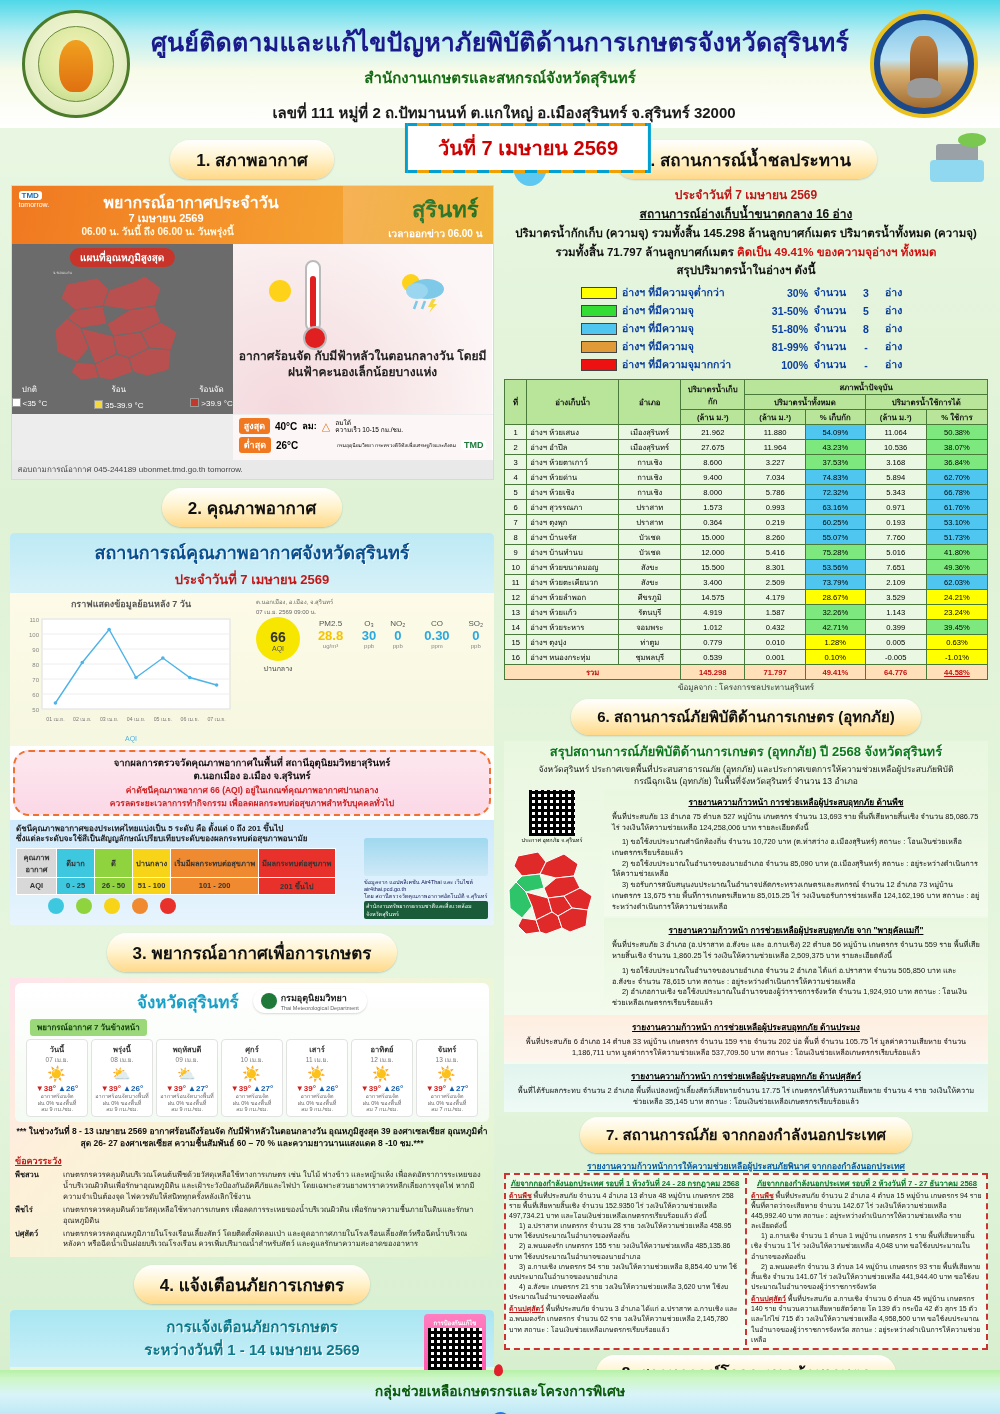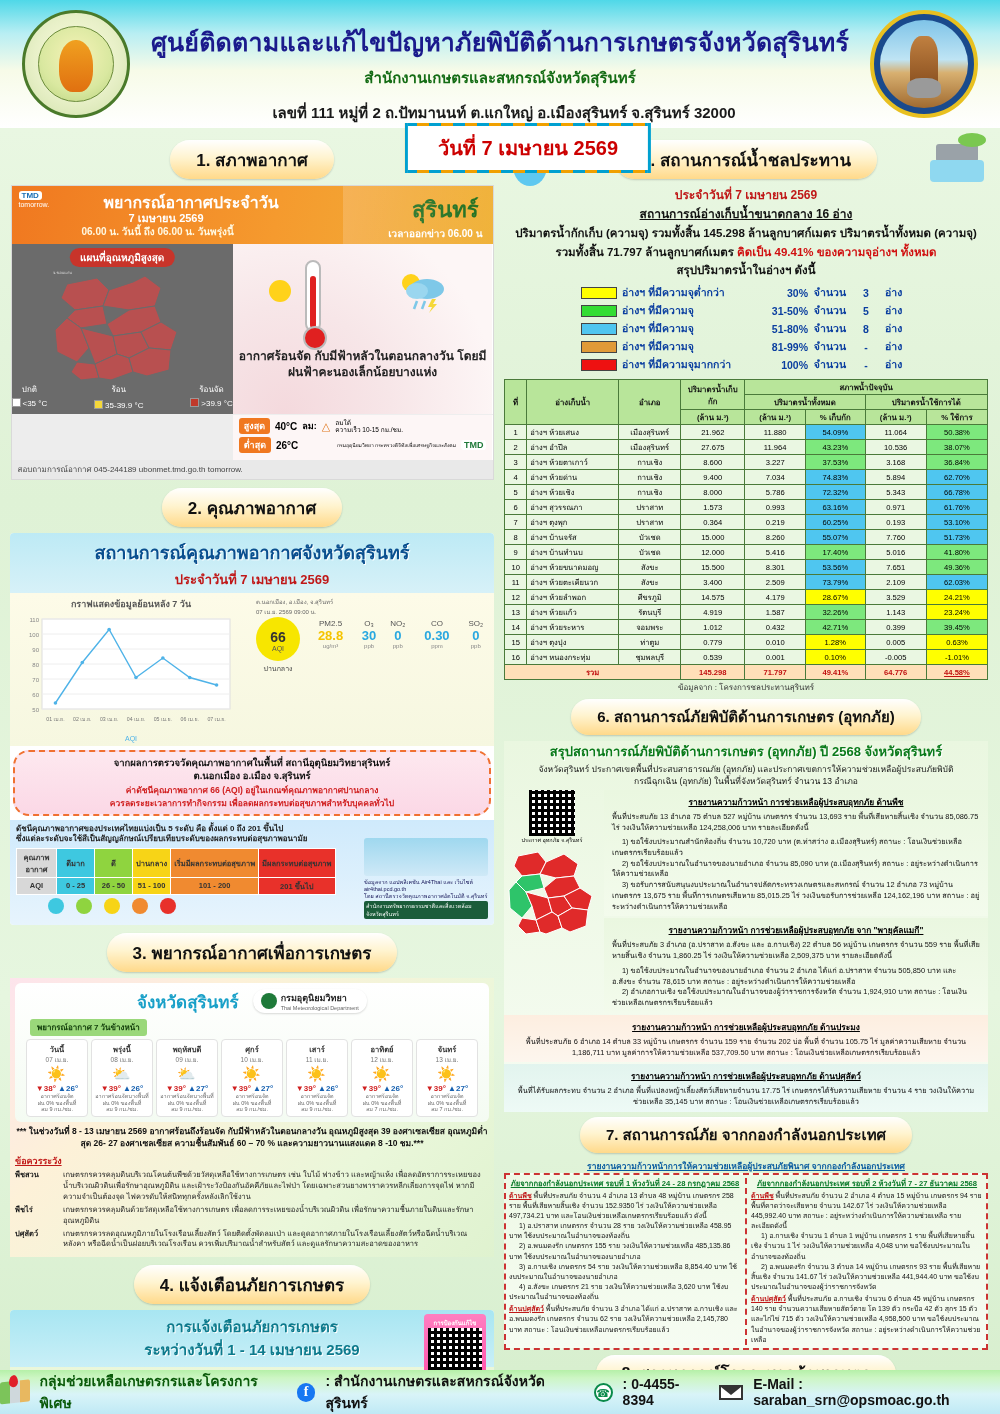--- a/index.html
+++ b/index.html
@@ -205,21 +205,21 @@
   .s7-k { font-weight:bold; color:#c01818; text-decoration:underline; }
   .s7-top { font-size:8.5px; font-weight:bold; text-decoration:underline; text-align:center; color:#0a5ca0; }
   
   .s8-sub { text-align:center; font-size:10px; font-weight:bold; color:#111; margin-top:2px; }
   .s8-p { font-size:6.8px; text-align:center; color:#222; line-height:1.45; padding:0 10px; }
   
   .footer {
     position:absolute; left:0; bottom:0; width:1000px; height:44px;
     background:linear-gradient(180deg,#b5f0a8 0%, #cdf6c4 18%, #d9f4f8 55%, #bfe9f5 100%);
     display:flex; align-items:center; justify-content:flex-start; gap:10px;
-    font-size:14px; font-weight:bold; color:#0a5a0a;
+    font-size:14px; font-weight:bold; color:#0a5a0a;flex-direction:column;
   }
   .fb { width:19px; height:19px; border-radius:50%; background:#1877f2; color:#fff; font-size:14px;
     font-weight:bold; text-align:center; line-height:18px; font-family:"Liberation Serif",serif;}
   .ph-ic { width:19px; height:19px; border-radius:50%; background:#fff; border:2px solid #0a8a4a; color:#0a8a4a;
     font-size:11px; text-align:center; line-height:16px; }
   .mapic { width:30px; height:22px; background:linear-gradient(90deg,#7cc45a 0 33%, #cfd8dc 33% 66%, #e8b860 66% 100%);
     border-radius:2px; position:relative; transform:skewY(-6deg); }
   .pin { position:absolute; left:9px; top:-6px; width:9px; height:12px; background:#e0202a; border-radius:50% 50% 50% 50%/60% 60% 40% 40%;}
   .mailic { width:24px; height:15px; border:2px solid #333; background:#fff; position:relative;}
   .mailic:after{content:"";position:absolute;left:0;top:0;width:0;height:0;border-left:10px solid transparent;border-right:10px solid transparent;border-top:8px solid #333;}
@@ -770,21 +770,21 @@
               <td class="cb">55.07%</td>
               <td>7.760</td>
               <td class="cb">51.73%</td>
             </tr>
             <tr>
               <td>9</td>
               <td class="nm">อ่างฯ บ้านทำนบ</td>
               <td>บัวเชด</td>
               <td>12.000</td>
               <td>5.416</td>
-              <td class="cg">17.40%</td>
+              <td class="cg">75.28%</td>
               <td>5.016</td>
               <td class="cg">41.80%</td>
             </tr>
             <tr>
               <td>10</td>
               <td class="nm">อ่างฯ ห้วยขนาดมอญ</td>
               <td>สังขะ</td>
               <td>15.500</td>
               <td>8.301</td>
               <td class="cb">53.56%</td>

